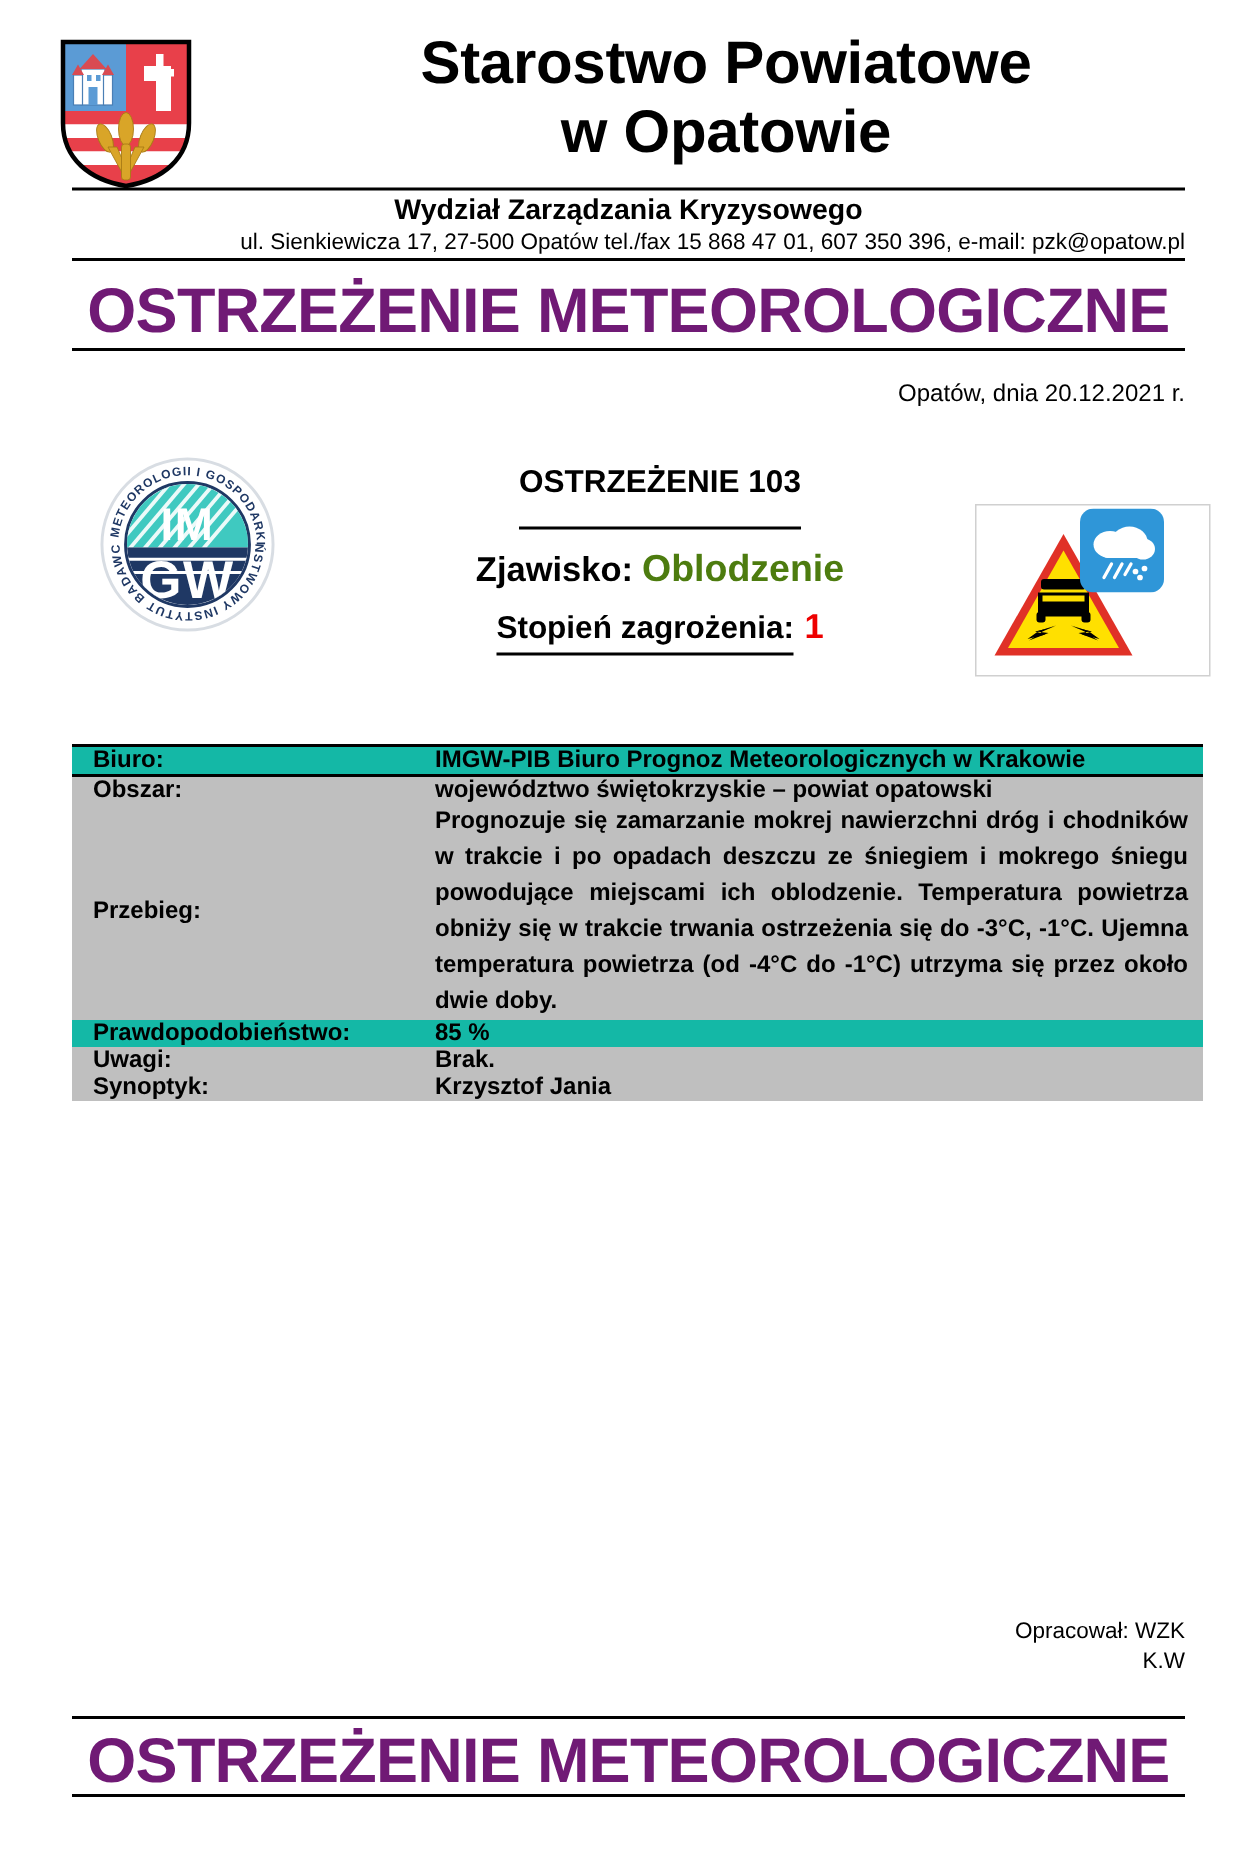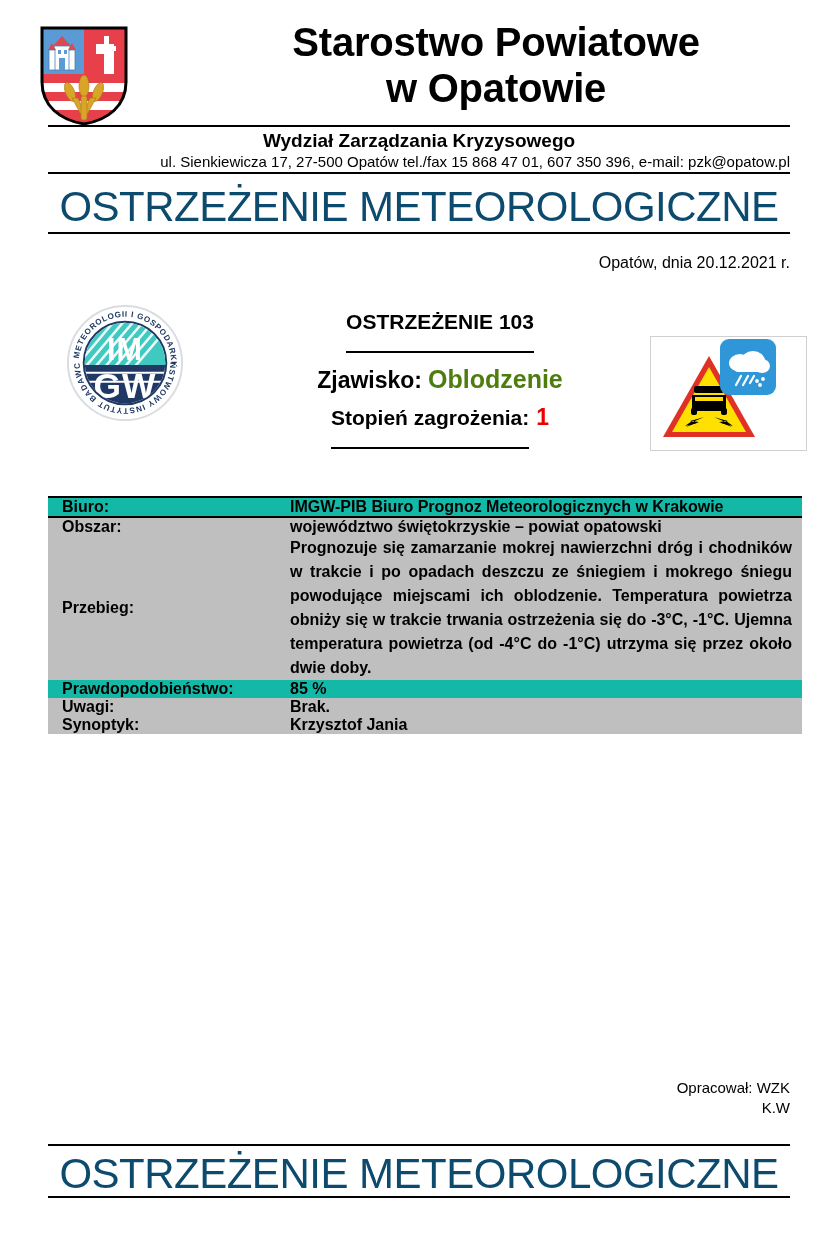--- a/index.html
+++ b/index.html
@@ -31,21 +31,21 @@
   }
   .crest {
     position: absolute;
     left: 38px;
     top: 24px;
     width: 92px;
     height: 104px;
   }
   .org-title {
     position: absolute;
-    left: 166px;
+    left: 154px;
     top: 22px;
     width: 660px;
     text-align: center;
     font-size: 40px;
     font-weight: bold;
     line-height: 1.02;
     letter-spacing: -0.2px;
   }
   .org-title .line2 {
     display: block;
@@ -76,23 +76,23 @@
     font-size: 15px;
     font-weight: normal;
   }
 
   
   .banner {
     position: absolute;
     left: 48px;
     width: 742px;
     text-align: center;
-    color: #0c4a6e;
+    color: #701a75;
     font-size: 42px;
-    font-weight: normal;
+    font-weight: bold;
     letter-spacing: -0.5px;
     white-space: nowrap;
   }
   .banner-top { top: 183px; }
   .banner-bottom { top: 1150px; }
   .hr3 { left: 48px; top: 232px; width: 742px; }
   .hr4 { left: 48px; top: 1144px; width: 742px; }
   .hr5 { left: 48px; top: 1196px; width: 742px; }
 
   
@@ -142,21 +142,21 @@
   .warn-level {
     position: absolute;
     left: 250px;
     top: 404px;
     width: 380px;
     text-align: center;
     font-size: 21px;
     font-weight: bold;
     white-space: nowrap;
   }
-  .warn-level .lbl { border-bottom: 2px solid #000; padding-bottom: 18px; }
+  .warn-level .lbl { border-bottom: 2px solid #000; padding-bottom: 5px; }
   .warn-level .val { color: #ee0000; font-size: 23px; margin-left: 7px; }
 
   .icon-box {
     position: absolute;
     left: 650px;
     top: 336px;
     width: 155px;
     height: 113px;
     border: 1px solid #d0d0d0;
     background: #ffffff;

